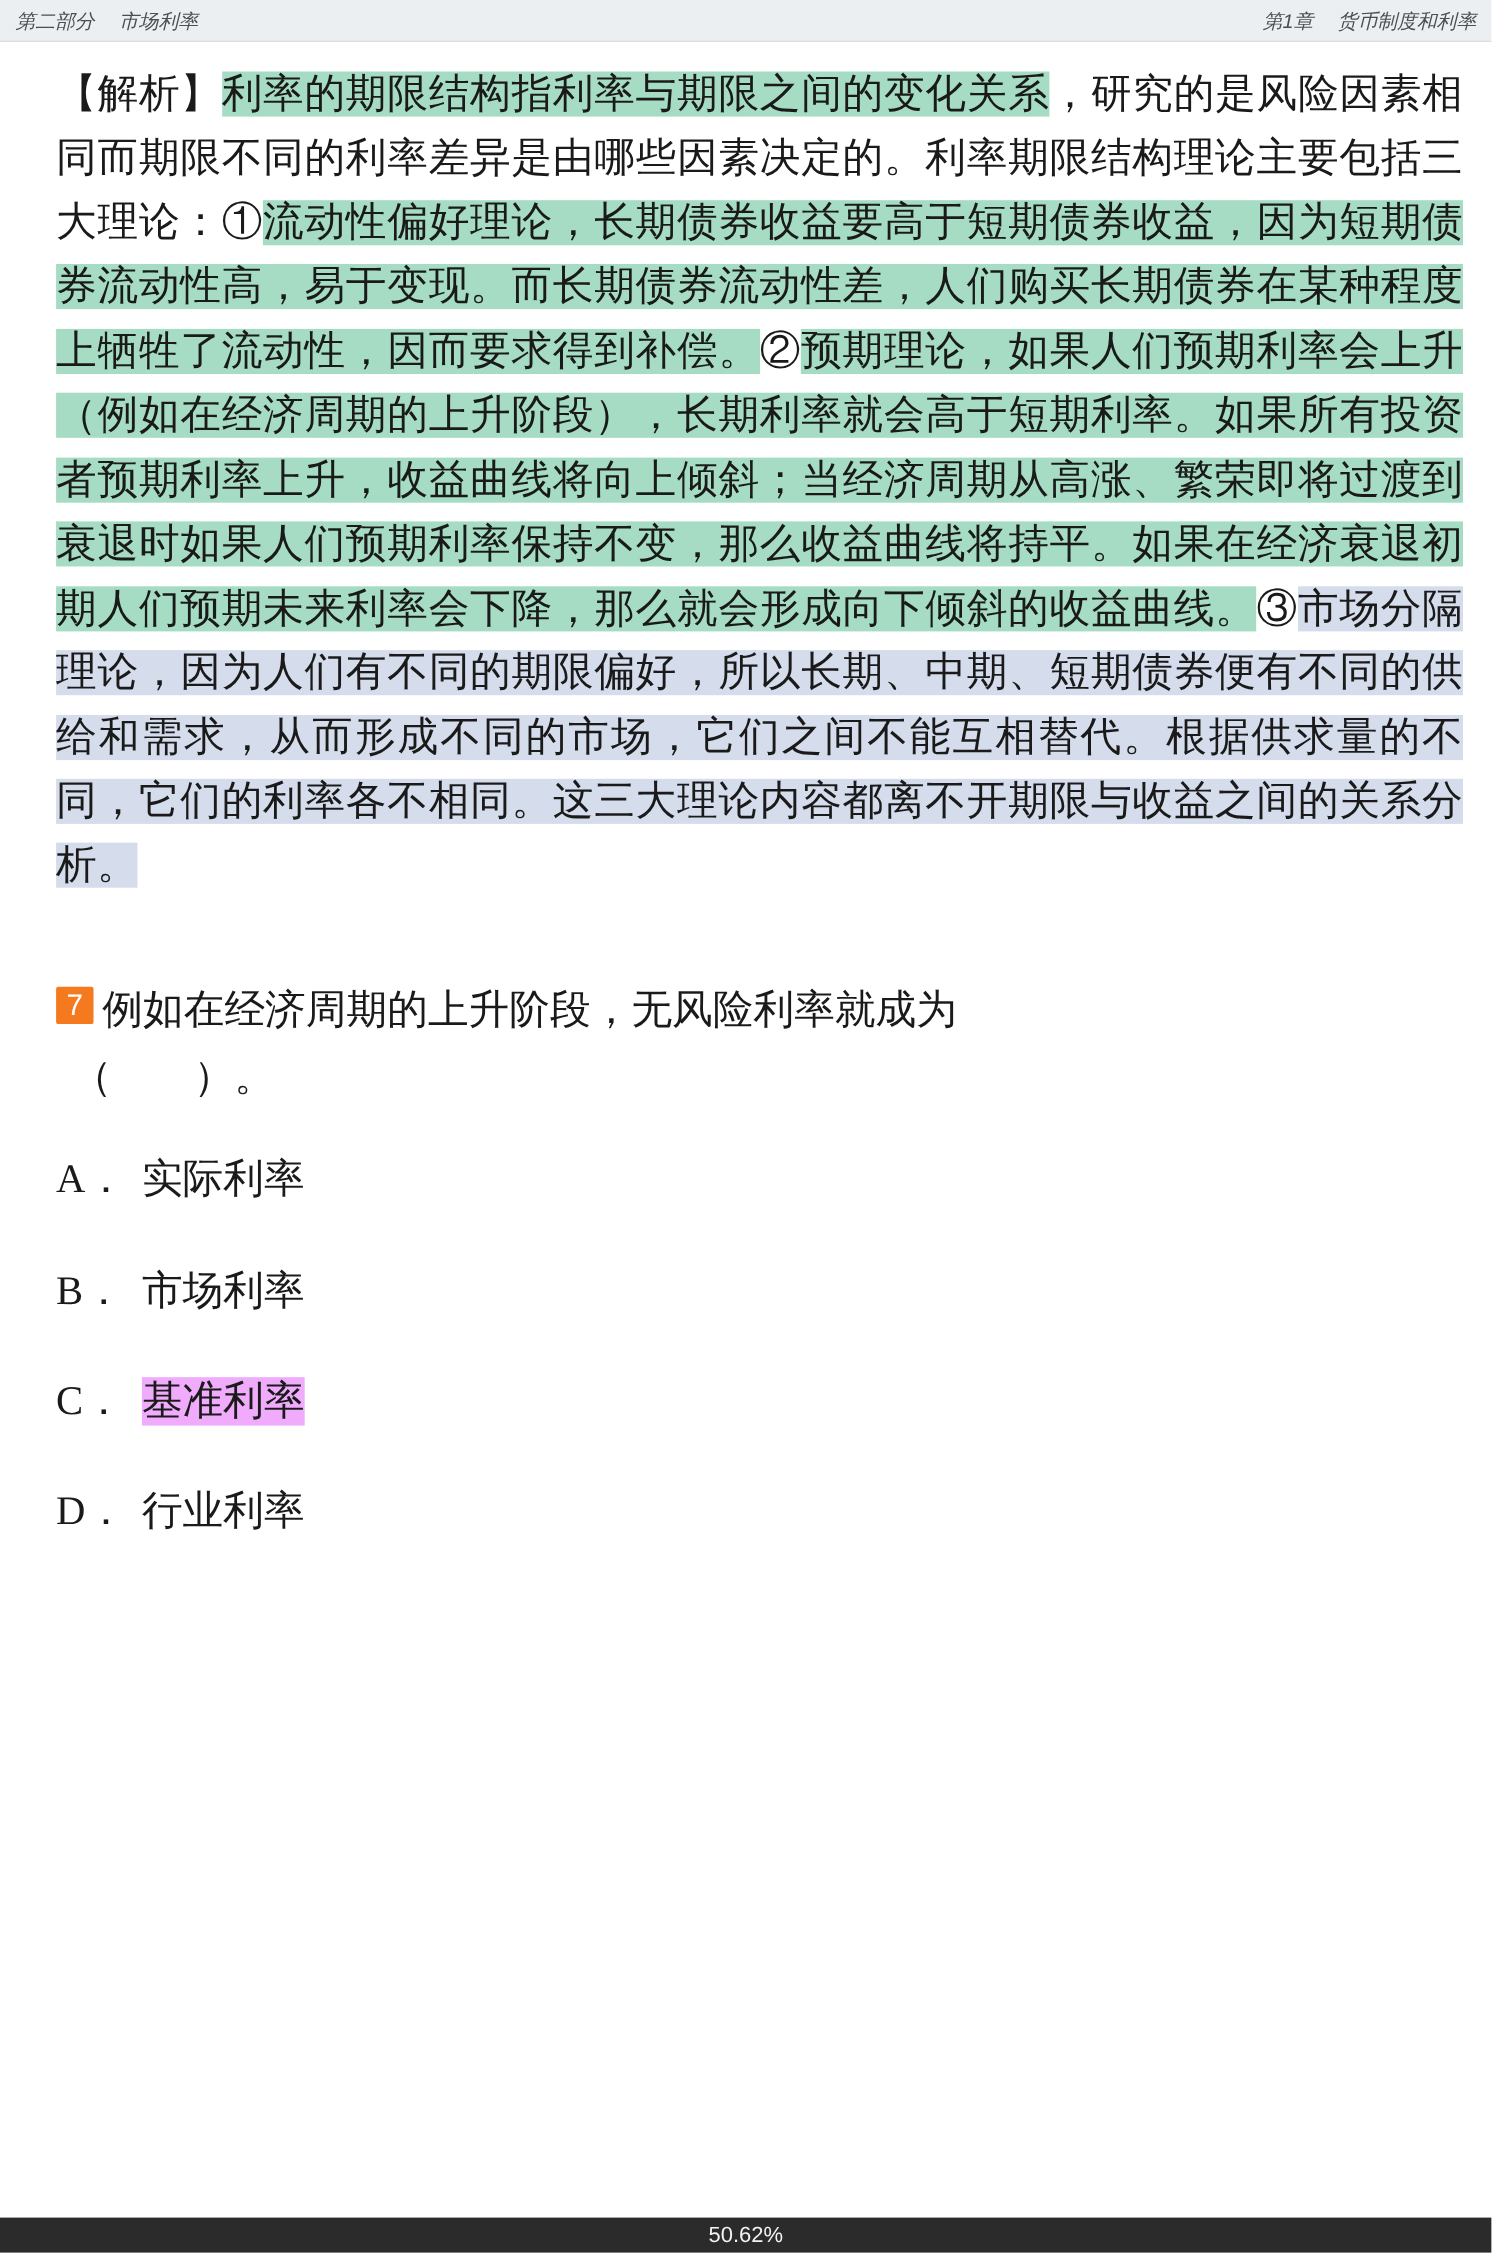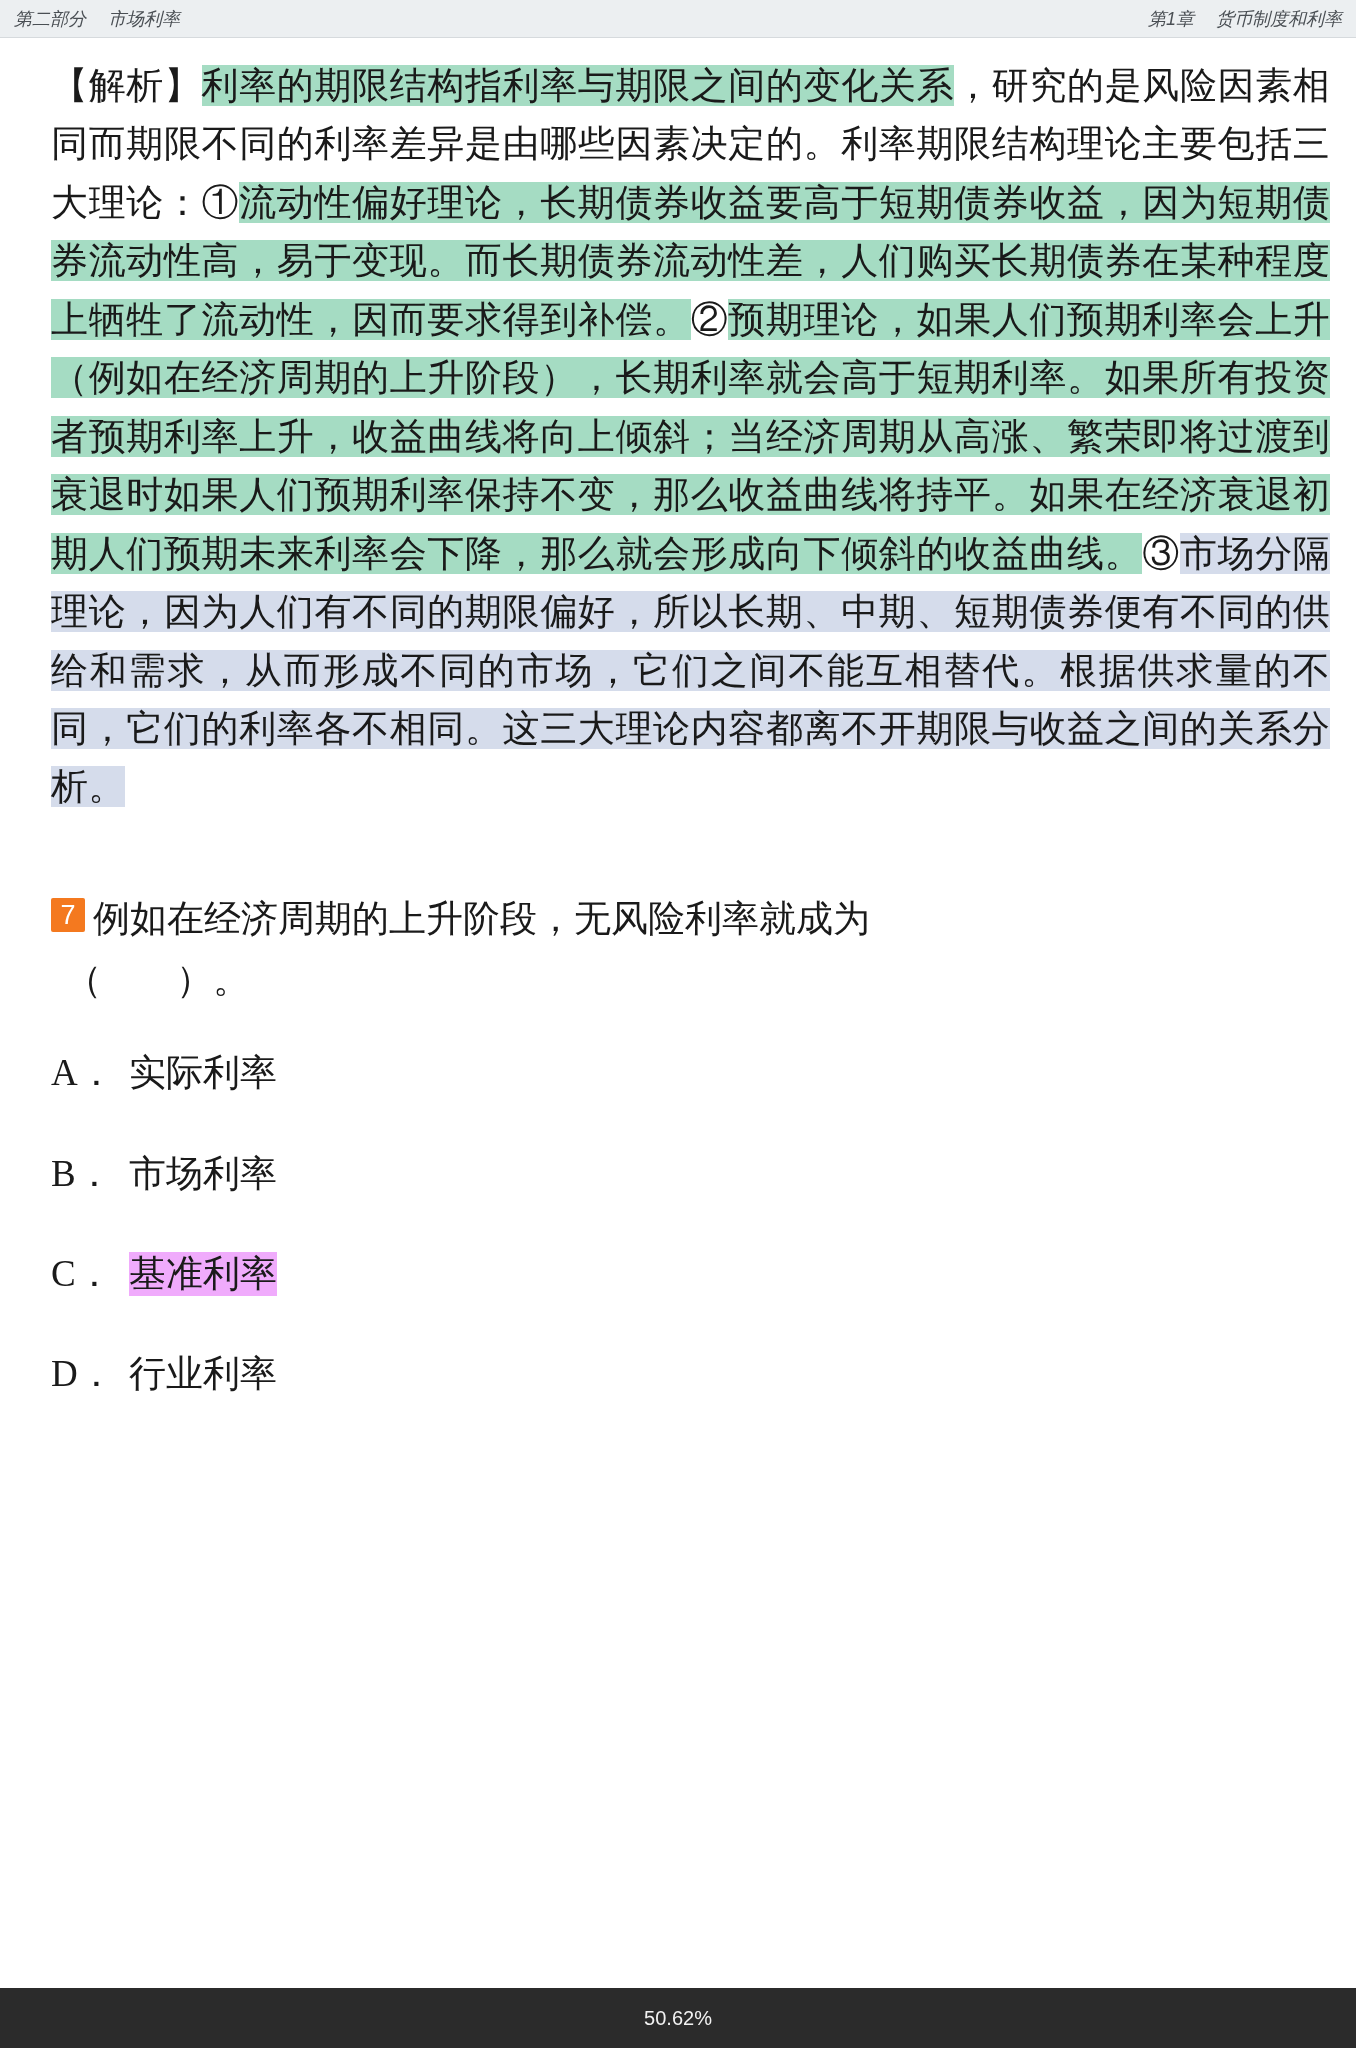--- a/index.html
+++ b/index.html
@@ -98,21 +98,21 @@
     font-family: "Liberation Serif", serif;
     width: 78px;
     flex: 0 0 78px;
   }
   .option .text { white-space: nowrap; }
 
   
   .footer {
     position: absolute;
     left: 0; right: 0; bottom: 0;
-    height: 60px;
+    height: 32px;
     background: #2b2b2b;
     color: #f2f2f2;
     font-family: "Liberation Sans", sans-serif;
     font-size: 20px;
     display: flex;
     align-items: center;
     justify-content: center;
   }
 </style>
 </head>

